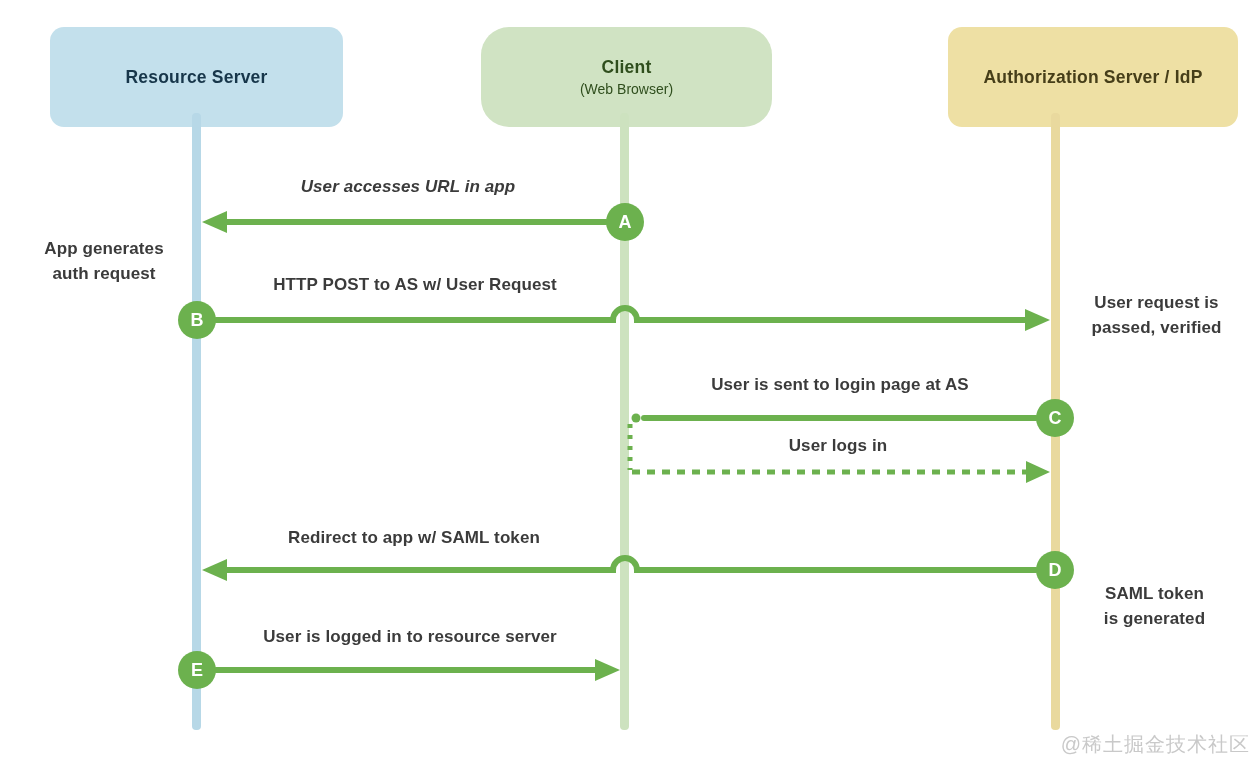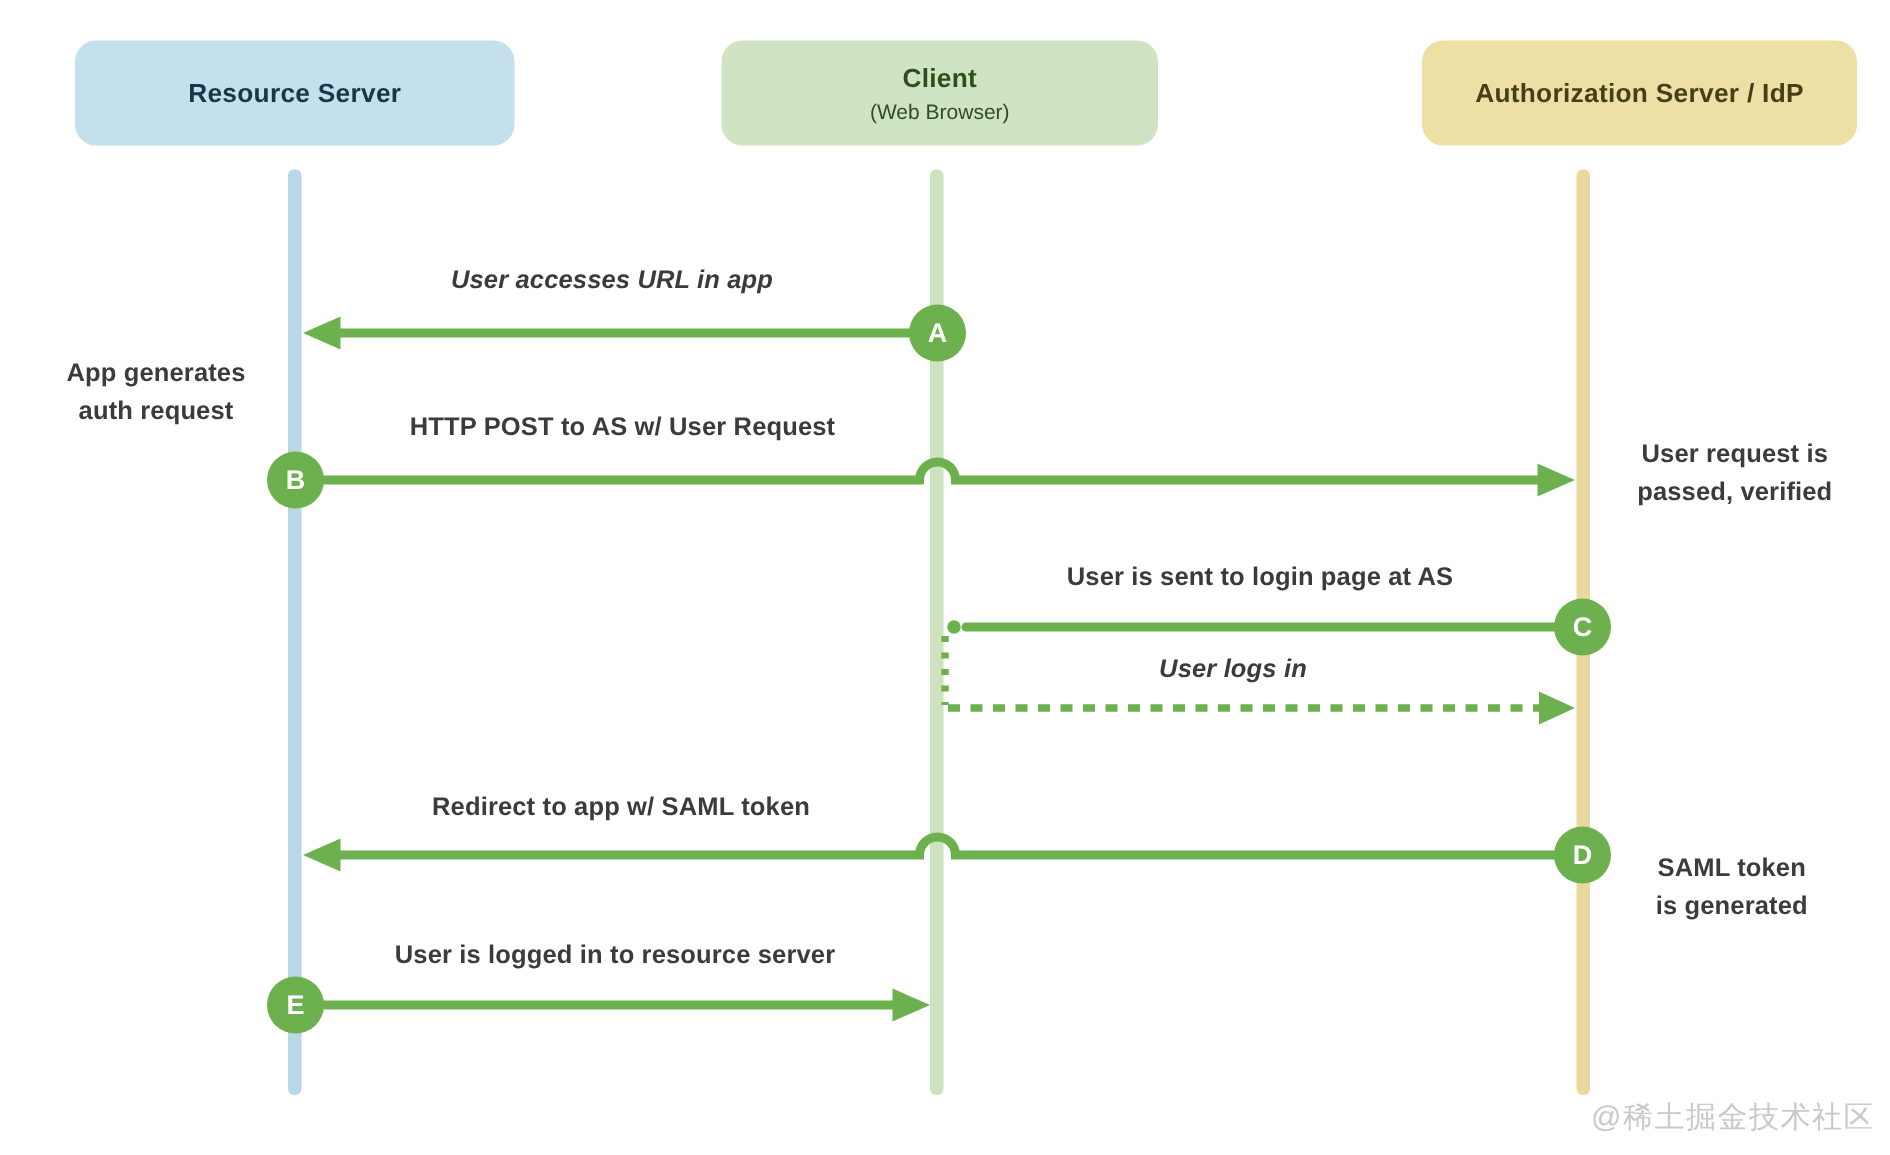--- a/index.html
+++ b/index.html
@@ -15,28 +15,28 @@
     --client-text:#2f4e1d;
     --auth-text:#463e19;
     --watermark-gray:#c9c9c9;
   }
   html,body{margin:0;padding:0;background:#ffffff;}
   .diagram{
     position:relative;width:1260px;height:770px;overflow:hidden;
     font-family:"Liberation Sans",sans-serif;background:#ffffff;
   }
   .actor-box{
-    position:absolute;top:27px;height:70px;border-radius:14px;
+    position:absolute;top:27px;height:100px;border-radius:14px;
     display:flex;flex-direction:column;align-items:center;justify-content:center;
     text-align:center;
   }
   .actor-box .title{font-size:17.5px;font-weight:700;letter-spacing:.2px;}
   .actor-box .subtitle{font-size:14px;font-weight:400;margin-top:3px;}
   .box-resource{left:50px;width:293px;background:var(--resource-fill);color:var(--resource-text);}
-  .box-client{left:481px;width:291px;background:var(--client-fill);color:var(--client-text);}
+  .box-client{left:481px;width:291px;background:var(--client-fill);color:var(--client-text);border-radius:28px;}
   .box-auth{left:948px;width:290px;background:var(--auth-fill);color:var(--auth-text);}
   .lifeline{position:absolute;top:113px;height:617px;width:9px;border-radius:4px;}
   .line-resource{left:192px;background:var(--resource-line);}
   .line-client{left:620px;background:var(--client-line);}
   .line-auth{left:1051px;background:var(--auth-line);}
   .overlay{position:absolute;left:0;top:0;width:1260px;height:770px;}
   .arrow-stroke{stroke:var(--arrow-green);fill:none;}
   .arrow-fill{fill:var(--arrow-green);stroke:none;}
   .msg-label{
     position:absolute;width:400px;text-align:center;
@@ -110,33 +110,33 @@
 
     <g>
       <line class="arrow-stroke" x1="216" y1="670" x2="598" y2="670" stroke-width="6" stroke-linecap="round"></line>
       <polygon class="arrow-fill" points="620,670 595,659 595,681"></polygon>
     </g>
   </svg>
 
   <div class="msg-label" style="left:208px;top:177px;font-style:italic;">User accesses URL in app</div>
   <div class="msg-label" style="left:215px;top:275px;">HTTP POST to AS w/ User Request</div>
   <div class="msg-label" style="left:640px;top:375px;">User is sent to login page at AS</div>
-  <div class="msg-label" style="left:622px;top:436px;font-style:italic;">User logs in</div>
+  <div class="msg-label" style="left:638px;top:436px;">User logs in</div>
   <div class="msg-label" style="left:214px;top:528px;">Redirect to app w/ SAML token</div>
   <div class="msg-label" style="left:210px;top:627px;">User is logged in to resource server</div>
 
   <div class="side-note" style="left:14px;top:236px;width:180px;">
     <div>App generates</div>
     <div>auth request</div>
   </div>
   <div class="side-note" style="left:1064px;top:290px;width:185px;">
     <div>User request is</div>
     <div>passed, verified</div>
   </div>
-  <div class="side-note" style="left:1062px;top:566px;width:185px;">
+  <div class="side-note" style="left:1062px;top:581px;width:185px;">
     <div>SAML token</div>
     <div>is generated</div>
   </div>
 
   <div class="marker" style="left:606px;top:203px;">A</div>
   <div class="marker" style="left:178px;top:301px;">B</div>
   <div class="marker" style="left:1036px;top:399px;">C</div>
   <div class="marker" style="left:1036px;top:551px;">D</div>
   <div class="marker" style="left:178px;top:651px;">E</div>
 

